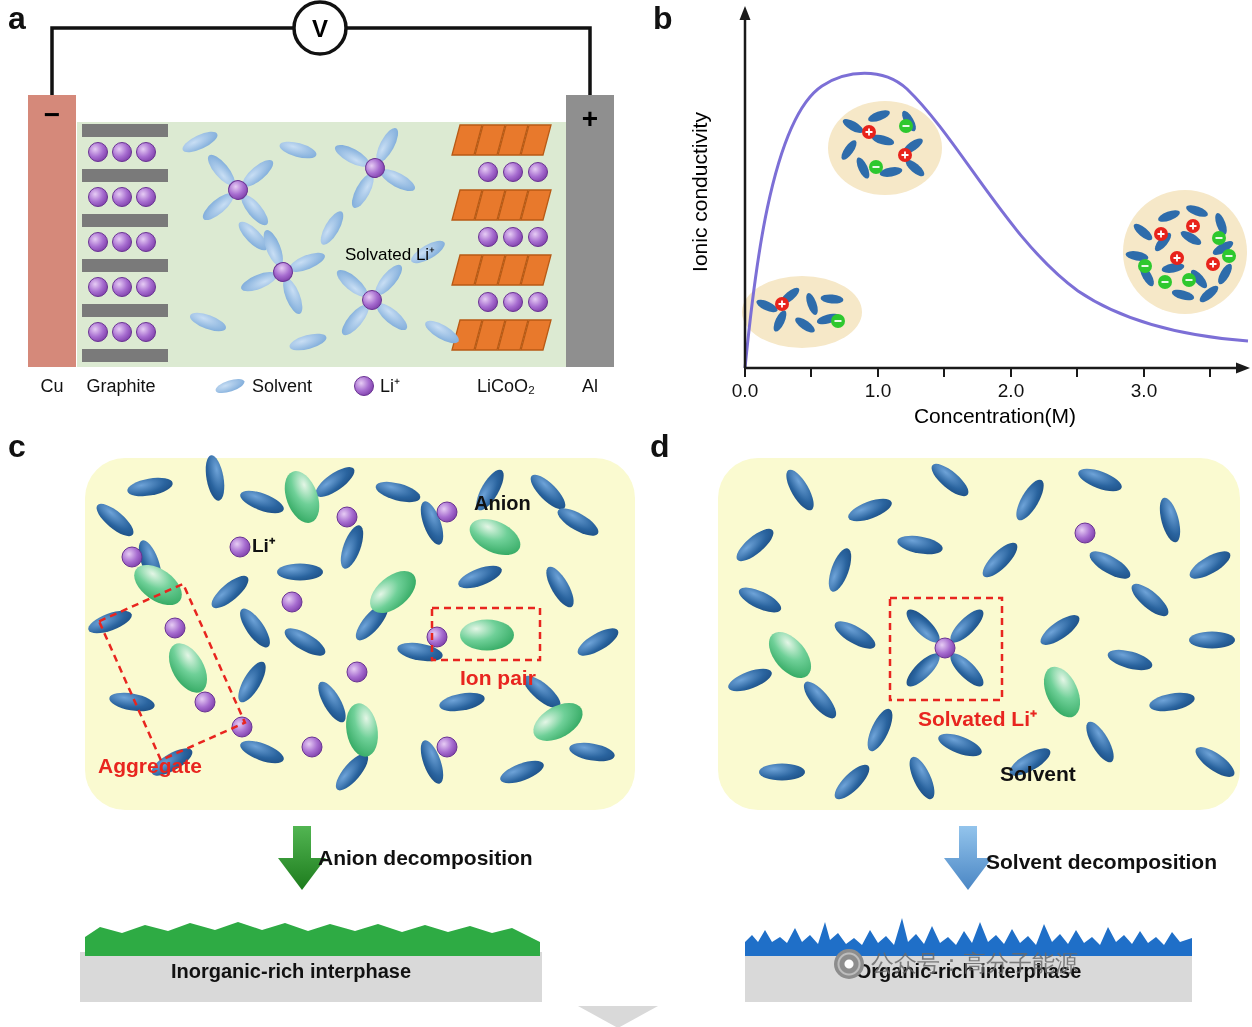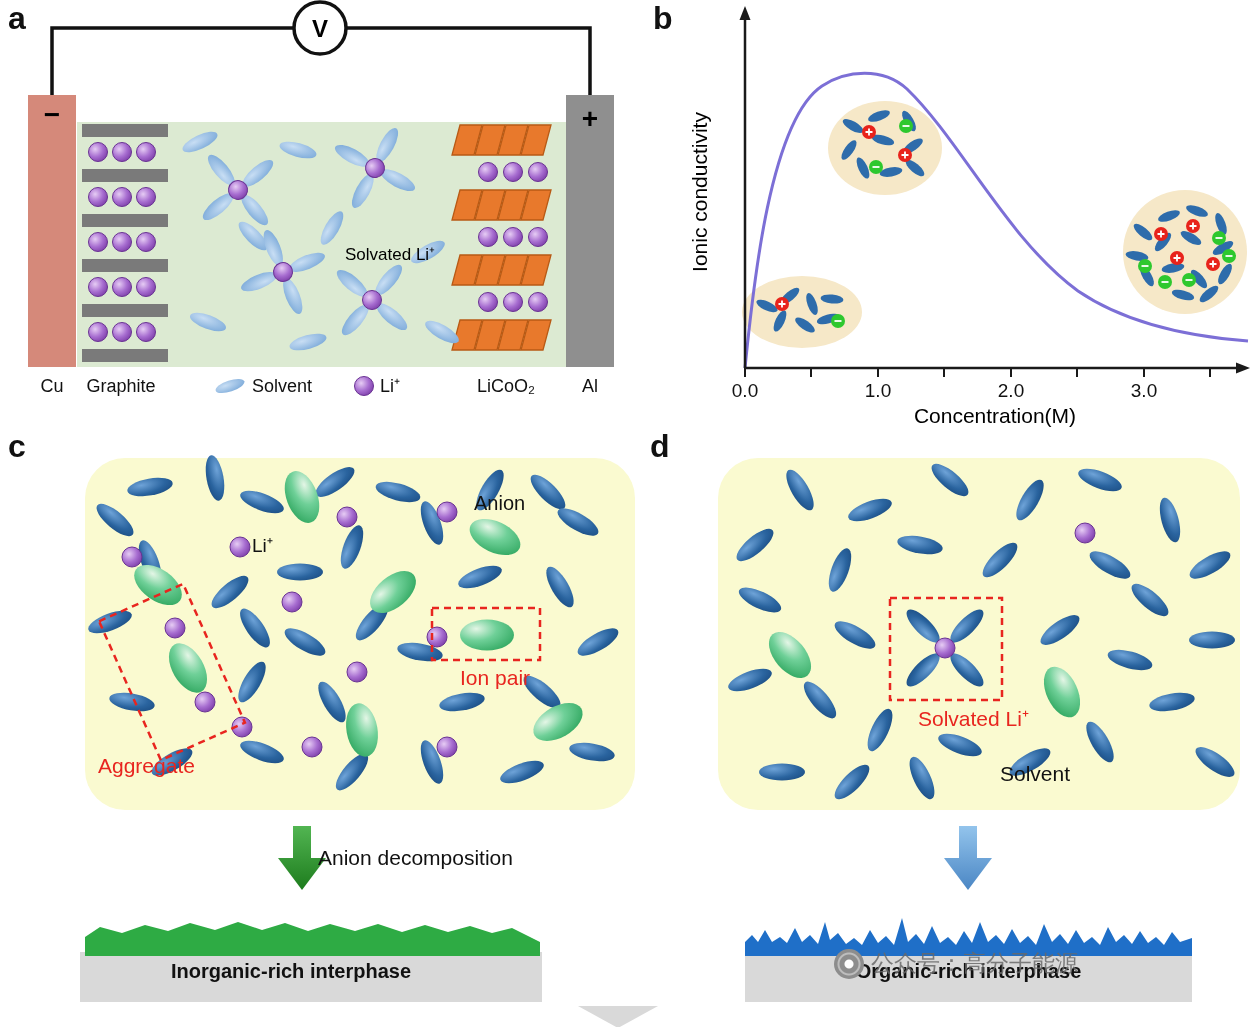--- a/index.html
+++ b/index.html
@@ -1,20 +1,20 @@
 <!DOCTYPE html>
 <html><head>
 <meta charset="utf-8">
 <style>
   html,body{margin:0;padding:0;background:#fff;}
   #fig{position:relative;width:1252px;height:1027px;background:#fff;overflow:hidden;
        font-family:"Liberation Sans",sans-serif;color:#111;}
   svg{position:absolute;display:block;font-family:inherit;}
   .p-letter{position:absolute;font-size:32px;font-weight:bold;color:#111;line-height:1;}
-  .lbl{position:absolute;font-size:20px;font-weight:normal;color:#111;white-space:nowrap;}
+  .lbl{position:absolute;font-size:20px;font-weight:bold;color:#111;white-space:nowrap;}
   .lbl.red{color:#e8251f;font-size:21px;}
   .slab-lbl{position:absolute;font-size:20px;font-weight:bold;text-align:center;color:#111;}
   .wm{position:absolute;display:flex;align-items:center;gap:7px;
       color:rgba(105,105,105,0.85);font-size:23px;font-weight:normal;white-space:nowrap;}
   .wm-icon{width:30px;height:30px;border-radius:50%;
       background:radial-gradient(circle at 50% 50%, #fdfdfd 0 4px, #8d8d8d 5px 9px, #bdbdbd 10px 11px, #8d8d8d 12px 100%);}
   .chevron{position:absolute;width:0;height:0;border-left:40px solid transparent;
       border-right:40px solid transparent;border-top:22px solid #d9d9d9;}
   .dash{fill:none;stroke:#e8251f;stroke-width:2.5;stroke-dasharray:7 5;}
 </style>
@@ -432,20 +432,21 @@
 
   <div class="lbl" style="left:474px;top:492px;">Anion</div>
   <div class="lbl" style="left:252px;top:532px;font-size:19px;">Li⁺</div>
   <div class="lbl red" style="left:98px;top:754px;">Aggregate</div>
   <div class="lbl red" style="left:460px;top:666px;">Ion pair</div>
   <div class="lbl" style="left:318px;top:846px;font-size:21px;">Anion decomposition</div>
   <div class="slab-lbl" style="left:80px;top:960px;width:422px;">Inorganic-rich interphase</div>
 
   <div class="lbl red" style="left:918px;top:704px;">Solvated Li⁺</div>
   <div class="lbl" style="left:1000px;top:762px;font-size:21px;">Solvent</div>
+  <div class="lbl" style="left:986px;top:850px;font-size:21px;">Solvent decomposition</div>
   <div class="slab-lbl" style="left:745px;top:960px;width:447px;">Organic-rich interphase</div>
 
   <div class="wm" style="left:834px;top:948px;">
     <span class="wm-icon"></span>
     <span>公众号：高分子能源</span>
   </div>
 
   <div class="chevron" style="left:578px;top:1006px;"></div>
 </div>
 

